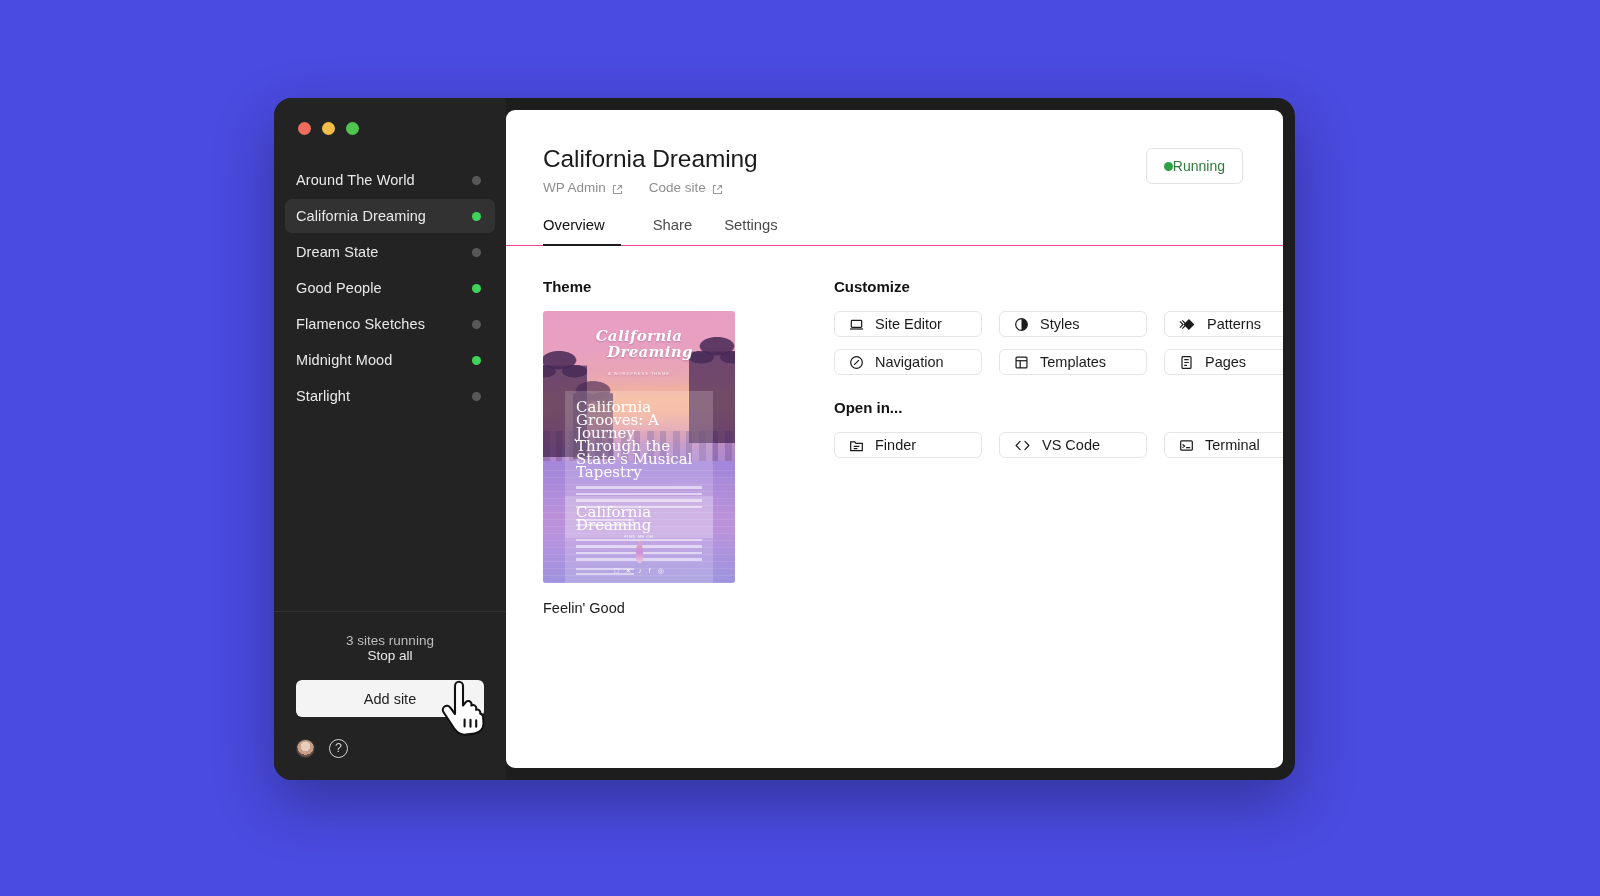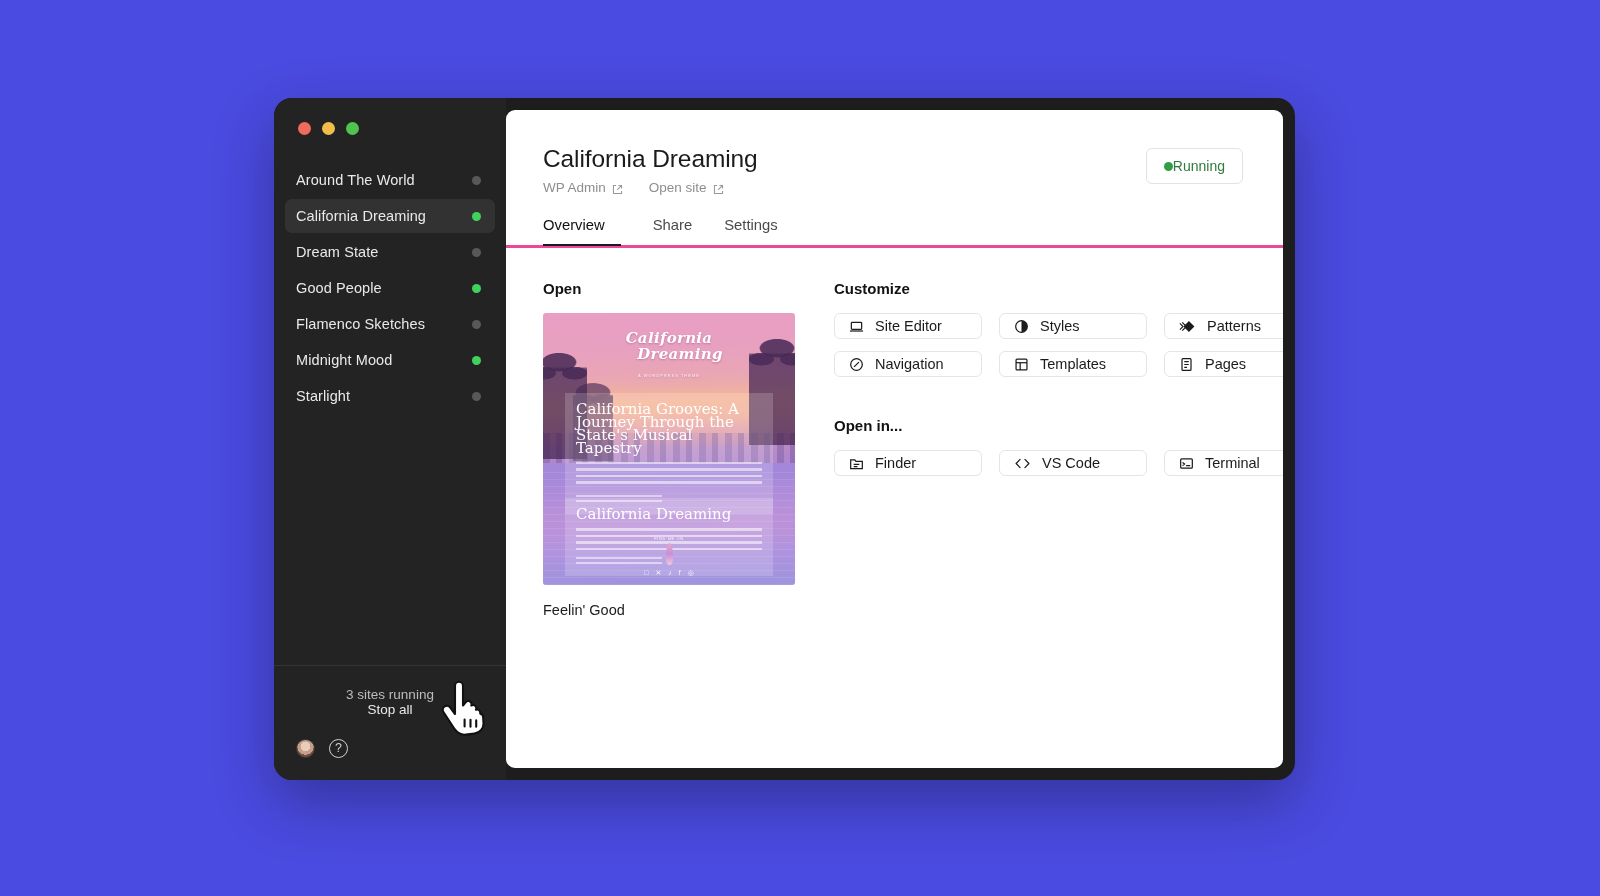--- a/index.html
+++ b/index.html
@@ -212,21 +212,21 @@
     color: #2f7a3e;
     font-size: 14px;
   }
 
   
   .tabs {
     display: flex;
     gap: 0;
     padding: 0 37px;
     margin-top: 21px;
-    border-bottom: 3px solid #ec4899;
+    border-bottom: 1px solid #ec4899;
   }
   .tab {
     padding: 0 16px 11px 16px;
     font-size: 14.8px;
     color: #4a4a4a;
     cursor: pointer;
     position: relative;
     top: 1px;
     border-bottom: 2.5px solid transparent;
   }
@@ -247,21 +247,21 @@
     font-size: 15px;
     font-weight: bold;
     color: #121212;
     margin-bottom: 16px;
   }
 
   
   .theme-col { width: 236px; flex: 0 0 236px; }
 
   .theme-thumb {
-    width: 252px;
+    width: 192px;
     height: 272px;
     border-radius: 3px;
     overflow: hidden;
     position: relative;
     background: linear-gradient(178deg,
         #e89ec4 0%,
         #e8a0c0 14%,
         #e9a6b4 24%,
         #efb39d 33%,
         #d79ab4 43%,
@@ -435,21 +435,21 @@
     gap: 11px;
     padding: 0 14px;
     font-size: 14.5px;
     color: #1b1b1b;
     cursor: pointer;
     font-family: "Liberation Sans", sans-serif;
     white-space: nowrap;
   }
   .action-btn svg { flex: 0 0 auto; }
 
-  .open-in-title { margin-top: 40px; }
+  .open-in-title { margin-top: 24px; }
 
   
   .cursor {
     position: absolute;
     left: 437px;
     top: 678px;
     width: 52px;
     height: 58px;
     pointer-events: none;
   }
@@ -498,20 +498,21 @@
       </div>
     </div>
 
     <div class="sidebar-divider"></div>
 
     <div class="footer-status">
       <span class="running-count">3 sites running</span>
       <span class="stop-all">Stop all</span>
     </div>
 
+    <button class="add-site-btn">Add site</button>
 
     <div class="footer-icons">
       <div class="avatar"></div>
       <div class="help-icon">?</div>
     </div>
   </div>
 
   <div class="main-panel">
 
     <div class="main-header">
@@ -520,21 +521,21 @@
         <div class="site-links">
           <span class="site-link">
             <span>WP Admin</span>
             <svg class="ext-icon" width="11" height="11" viewBox="0 0 12 12" fill="none" stroke="#9a9a9a" stroke-width="1.2">
               <path d="M4.5 1.6H1.6v8.8h8.8V7.5"></path>
                 <path d="M7 1.6h3.4V5"></path>
                 <path d="M10.2 1.8 5.6 6.4"></path>
             </svg>
           </span>
           <span class="site-link">
-            <span>Open site</span>
+            <span>Code site</span>
             <svg class="ext-icon" width="11" height="11" viewBox="0 0 12 12" fill="none" stroke="#9a9a9a" stroke-width="1.2">
               <path d="M4.5 1.6H1.6v8.8h8.8V7.5"></path>
                 <path d="M7 1.6h3.4V5"></path>
                 <path d="M10.2 1.8 5.6 6.4"></path>
             </svg>
           </span>
         </div>
       </div>
 
       <div class="running-badge">
@@ -545,21 +546,21 @@
 
     <div class="tabs">
       <div class="tab active">Overview</div>
       <div class="tab">Share</div>
       <div class="tab">Settings</div>
     </div>
 
     <div class="content">
 
       <div class="theme-col">
-        <div class="section-title">Open</div>
+        <div class="section-title">Theme</div>
 
         <div class="theme-thumb">
           <div class="thumb-sun"></div>
           <div class="thumb-city"></div>
           <div class="thumb-water"></div>
           <div class="palm left"></div>
           <div class="palm left2"></div>
           <div class="palm right"></div>
 
           <div class="thumb-logo">

